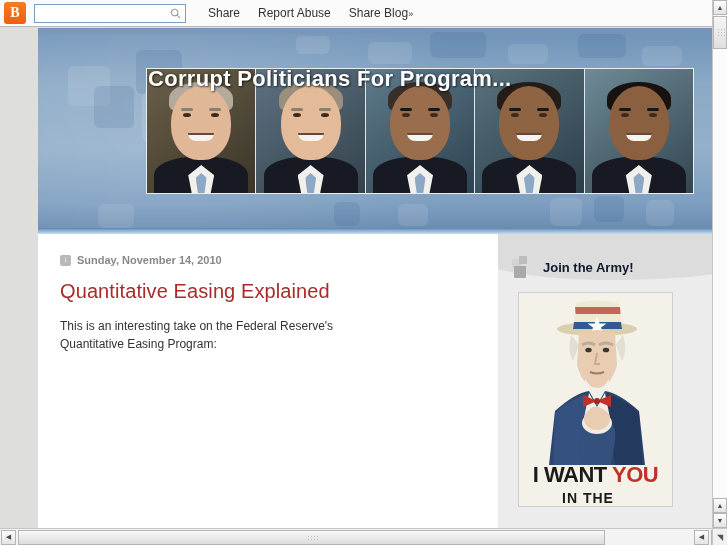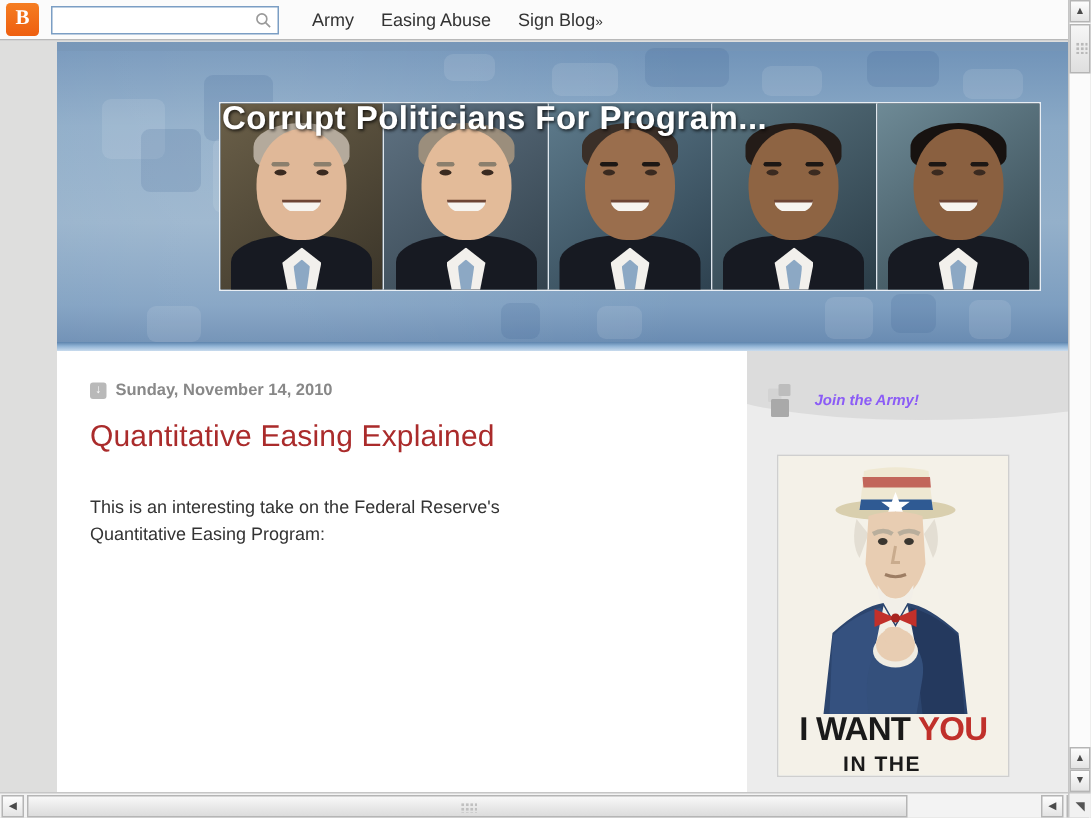--- a/index.html
+++ b/index.html
@@ -181,39 +181,39 @@
     color:#fff; font-size:8px; line-height:1;
   }
   #post-date {
     font-size:11px; color:#888; font-weight:bold;
   }
   #post-title {
     margin-top:14px; font-size:20px; color:#aa2b2b; font-weight:normal;
     letter-spacing:.1px;
   }
   #post-body {
-    margin-top:26px; font-size:12px; color:#333; line-height:18px;
+    margin-top:14px; font-size:12px; color:#333; line-height:18px;
     max-width:300px;
   }
 
   
   #widget { padding:22px 0 0 14px; position:relative; }
   #widget-head { display:flex; align-items:center; gap:9px; }
   #widget-icon { position:relative; width:22px; height:22px; }
   #widget-icon i {
     position:absolute; display:block; background:#c4c4c4; border-radius:1px;
   }
   #widget-icon i:nth-child(1){ left:0; top:3px; width:9px; height:9px; background:#d3d3d3;}
   #widget-icon i:nth-child(2){ left:7px; top:0; width:8px; height:8px; background:#bdbdbd;}
   #widget-icon i:nth-child(3){ left:2px; top:10px; width:12px; height:12px; background:#a9a9a9;}
   #widget-title {
-    font-size:10px; font-weight:bold; color:#8b5cf6;font-style:italic;
+    font-size:13px; font-weight:bold; color:#0f172a;
   }
   #poster-frame {
-    margin-top:25px; margin-left:6px;
+    margin-top:14px; margin-left:6px;
     width:155px; height:215px; background:#fdfdfb;
     border:1px solid #cfcfcf; position:relative; overflow:hidden;
   }
   .poster-bg { position:absolute; inset:0; background:#f4f1e8; }
   #sam { position:absolute; left:0; top:2px; width:155px; height:170px; }
   #poster-text {
     position:absolute; left:0; right:0; bottom:18px; text-align:center;
     font-size:22px; font-weight:bold; color:#1a1a1a;
     font-family:"Liberation Sans", sans-serif; letter-spacing:-.5px;
   }
@@ -286,23 +286,23 @@
   <div id="blogger-logo">B</div>
 
   <div id="nav-search">
     <input type="text" value="" placeholder="" style="">
     <svg id="search-icon" viewBox="0 0 12 12">
       <circle cx="5" cy="5" r="3.6" fill="none" stroke="#9a9a9a" stroke-width="1.2"></circle>
       <line x1="7.7" y1="7.7" x2="11" y2="11" stroke="#9a9a9a" stroke-width="1.2"></line>
     </svg>
   </div>
 
-  <a class="navlink" href="#">Army</a>
-  <a class="navlink" href="#">Easing Abuse</a>
-  <a class="navlink" href="#"><span>Sign Blog</span><span class="chev">»</span></a>
+  <a class="navlink" href="#">Share</a>
+  <a class="navlink" href="#">Report Abuse</a>
+  <a class="navlink" href="#"><span>Share Blog</span><span class="chev">»</span></a>
 
 </div>
 
 <div id="page">
 
   <div id="header-wrap">
     <div id="header-bg">
       <div class="sq" style="left:30px;  top:38px;  width:42px; height:40px;"></div>
       <div class="sq d" style="left:56px;  top:58px;  width:40px; height:42px;"></div>
       <div class="sq d" style="left:98px;  top:22px;  width:46px; height:44px;"></div>

